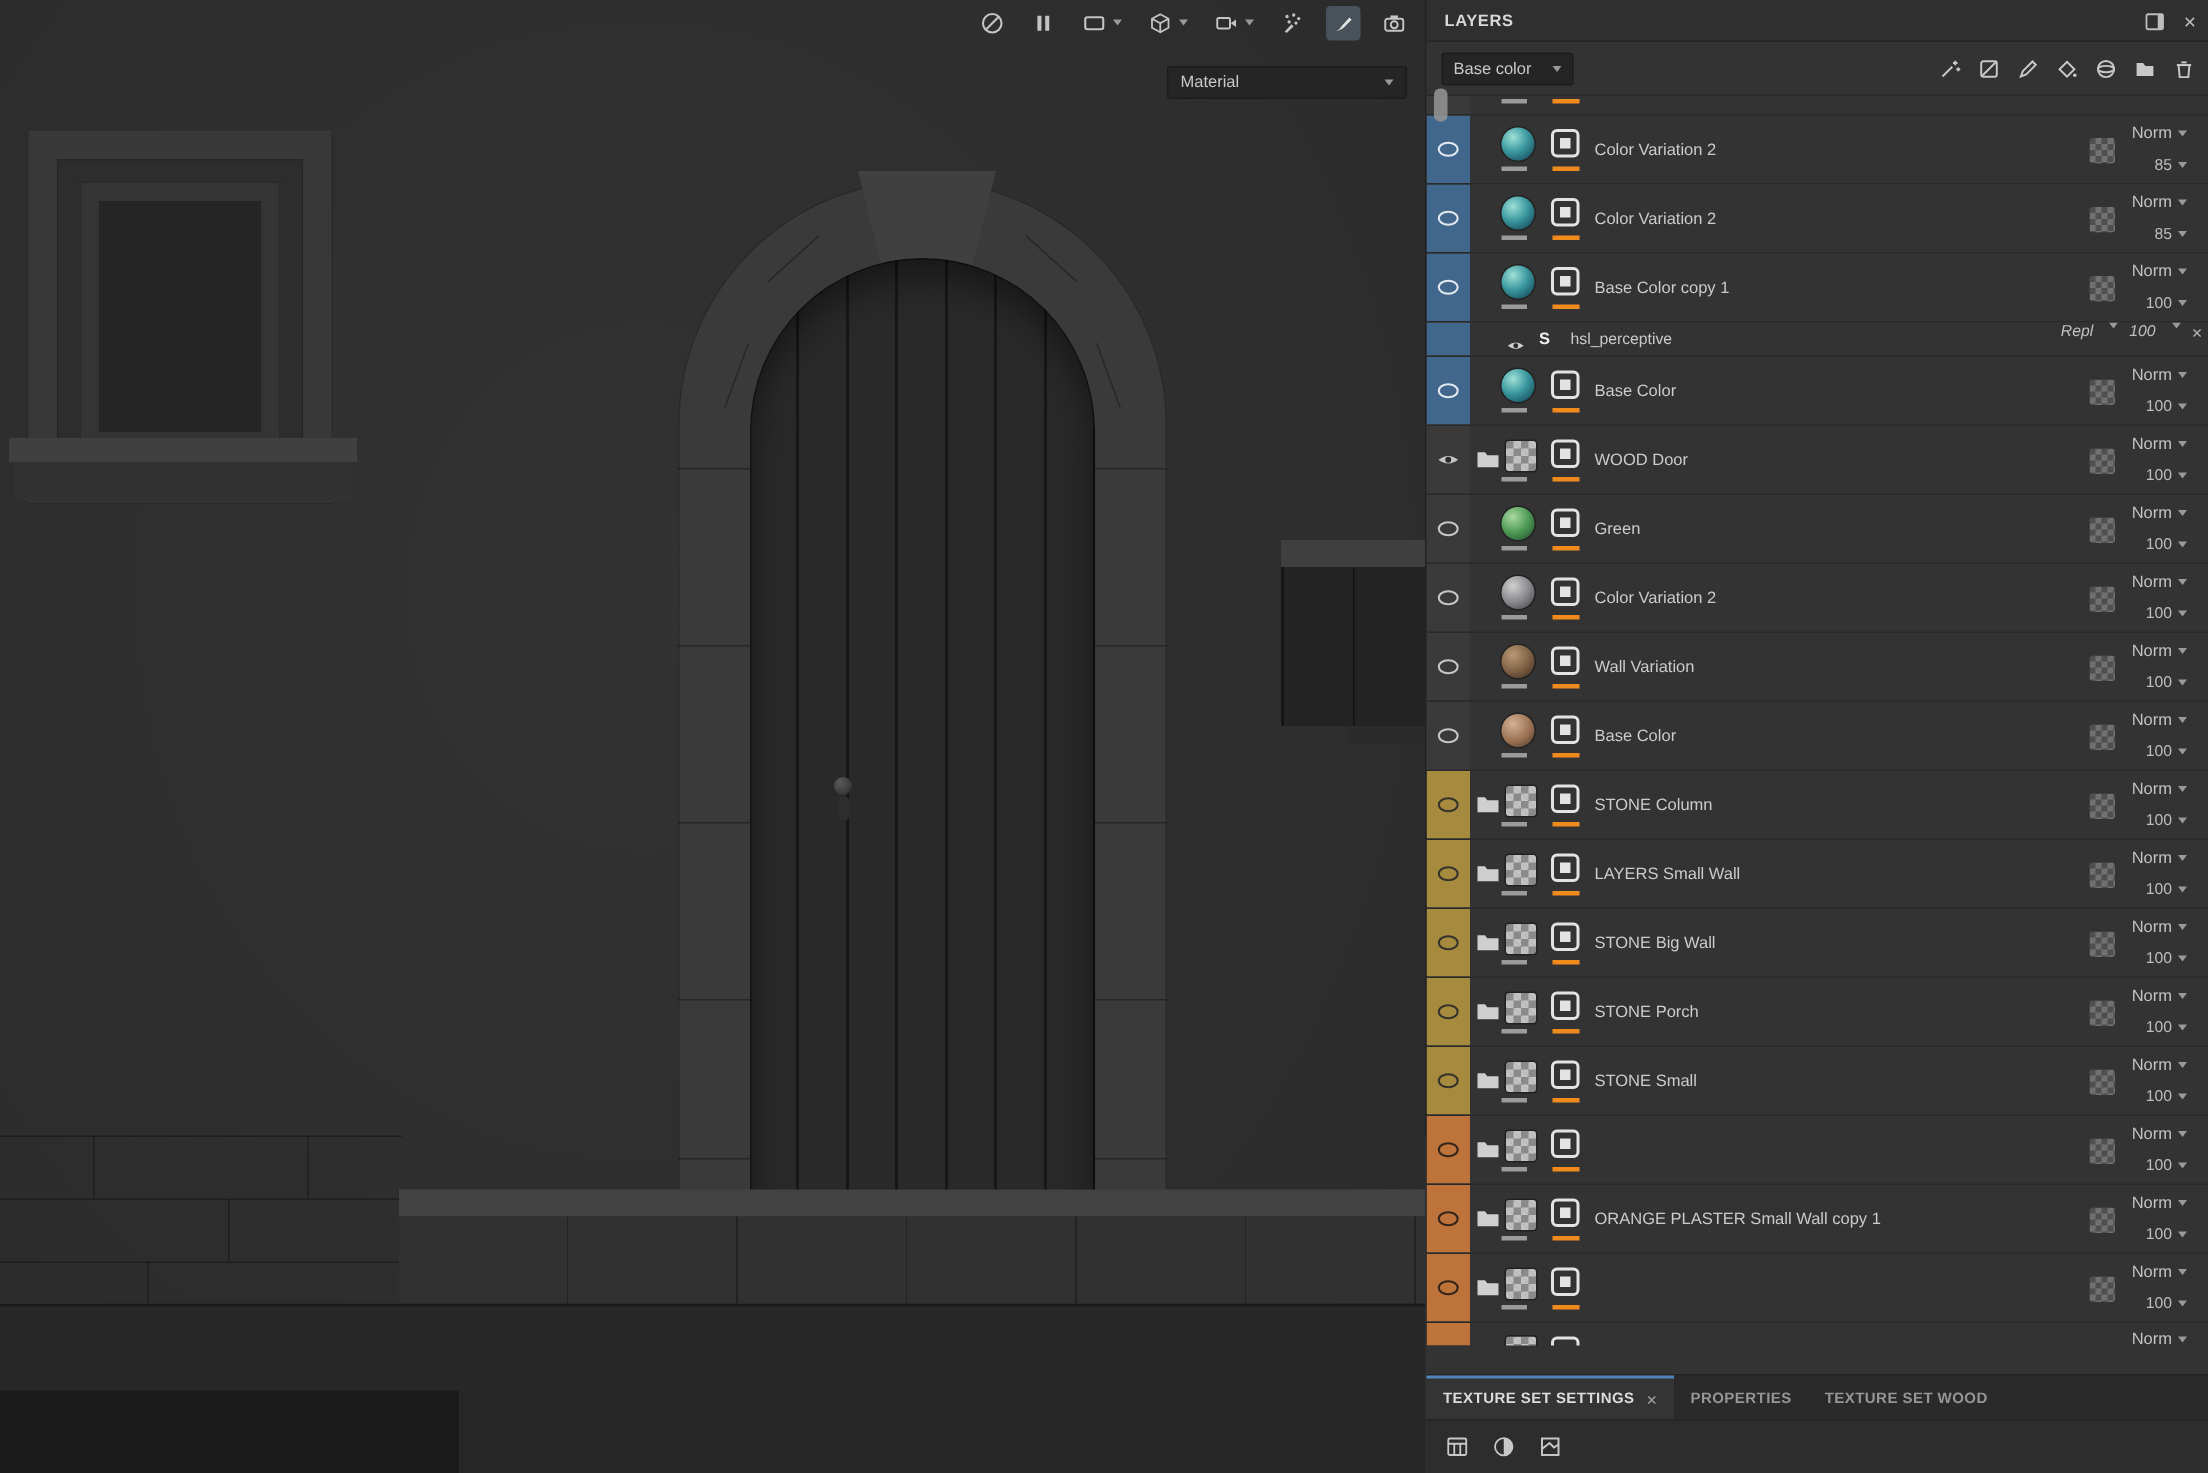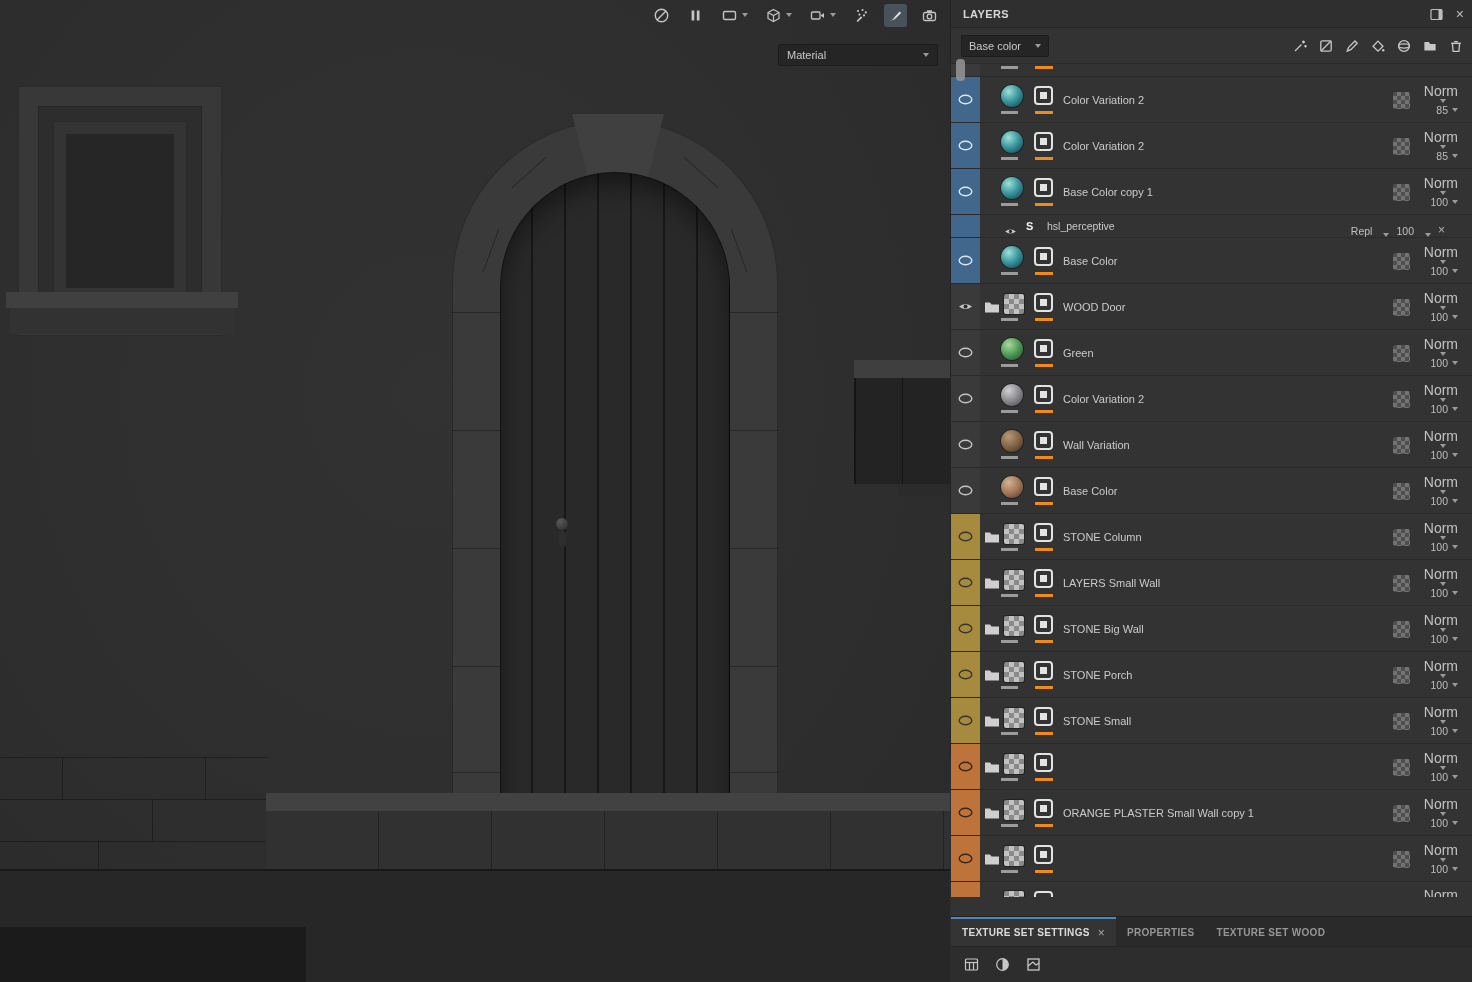--- a/index.html
+++ b/index.html
@@ -119,31 +119,31 @@
   .u-gray { position:absolute; left:50px; top:34px; width:17px; height:3px; background:#9b9b9b; }
   .u-orange { position:absolute; left:84px; top:34px; width:18px; height:3px; background:#ef8b1d; }
 
   .mask { position:absolute; left:83px; top:9px; width:19px; height:19px; border:2px solid #e3e3e3; border-radius:4px; }
   .mask::after { content:''; position:absolute; left:4px; top:4px; width:7px; height:7px; background:#e3e3e3; }
 
   .label { position:absolute; left:112px; top:0; bottom:0; display:flex; align-items:center;
            font-size:11px; color:#cbcbcb; white-space:nowrap; }
 
   .blendwrap { position:absolute; right:14px; top:6px; display:flex; align-items:center;
-               font-size:14px; color:#c3c3c3;flex-direction:column; }
+               font-size:11px; color:#c3c3c3; }
   .opwrap { position:absolute; right:14px; top:27px; display:flex; align-items:center;
             font-size:10.5px; color:#bdbdbd; }
 
   
   .fx-eye { position:absolute; left:53px; top:7px; color:#d0d0d0; }
   .fx-s { position:absolute; left:75px; top:5px; font-size:11px; font-weight:700; color:#f0f0f0; }
   .fx-label { position:absolute; left:96px; top:0; bottom:0; display:flex; align-items:center;
               font-size:10.5px; color:#c9c9c9; }
-  .fx-right { position:absolute; right:27px; top:0; bottom:0; display:flex; align-items:flex-end; gap:7px;
-              font-size:10.5px; color:#c0c0c0; }
+  .fx-right { position:absolute; right:4px; top:0; bottom:0; display:flex; align-items:flex-start; gap:7px;
+              font-size:10.5px; color:#c0c0c0;font-style:italic; }
   .fx-x { font-size:12px; color:#b5b5b5; }
 
   .scroll-thumb { position:absolute; left:5px; top:59px; width:9px; height:22px; border-radius:4px;
                   background:#969696; opacity:.85; z-index:10; }
 
   
   .tabs { position:absolute; left:0; top:916px; width:100%; height:30px; background:#2a2a2a;
           border-top:1px solid #222; display:flex; align-items:stretch; }
   .tab { display:flex; align-items:center; gap:8px; padding:0 11px; font-size:10px; font-weight:700;
          letter-spacing:.3px; color:#969696; border-top:2px solid transparent; }

